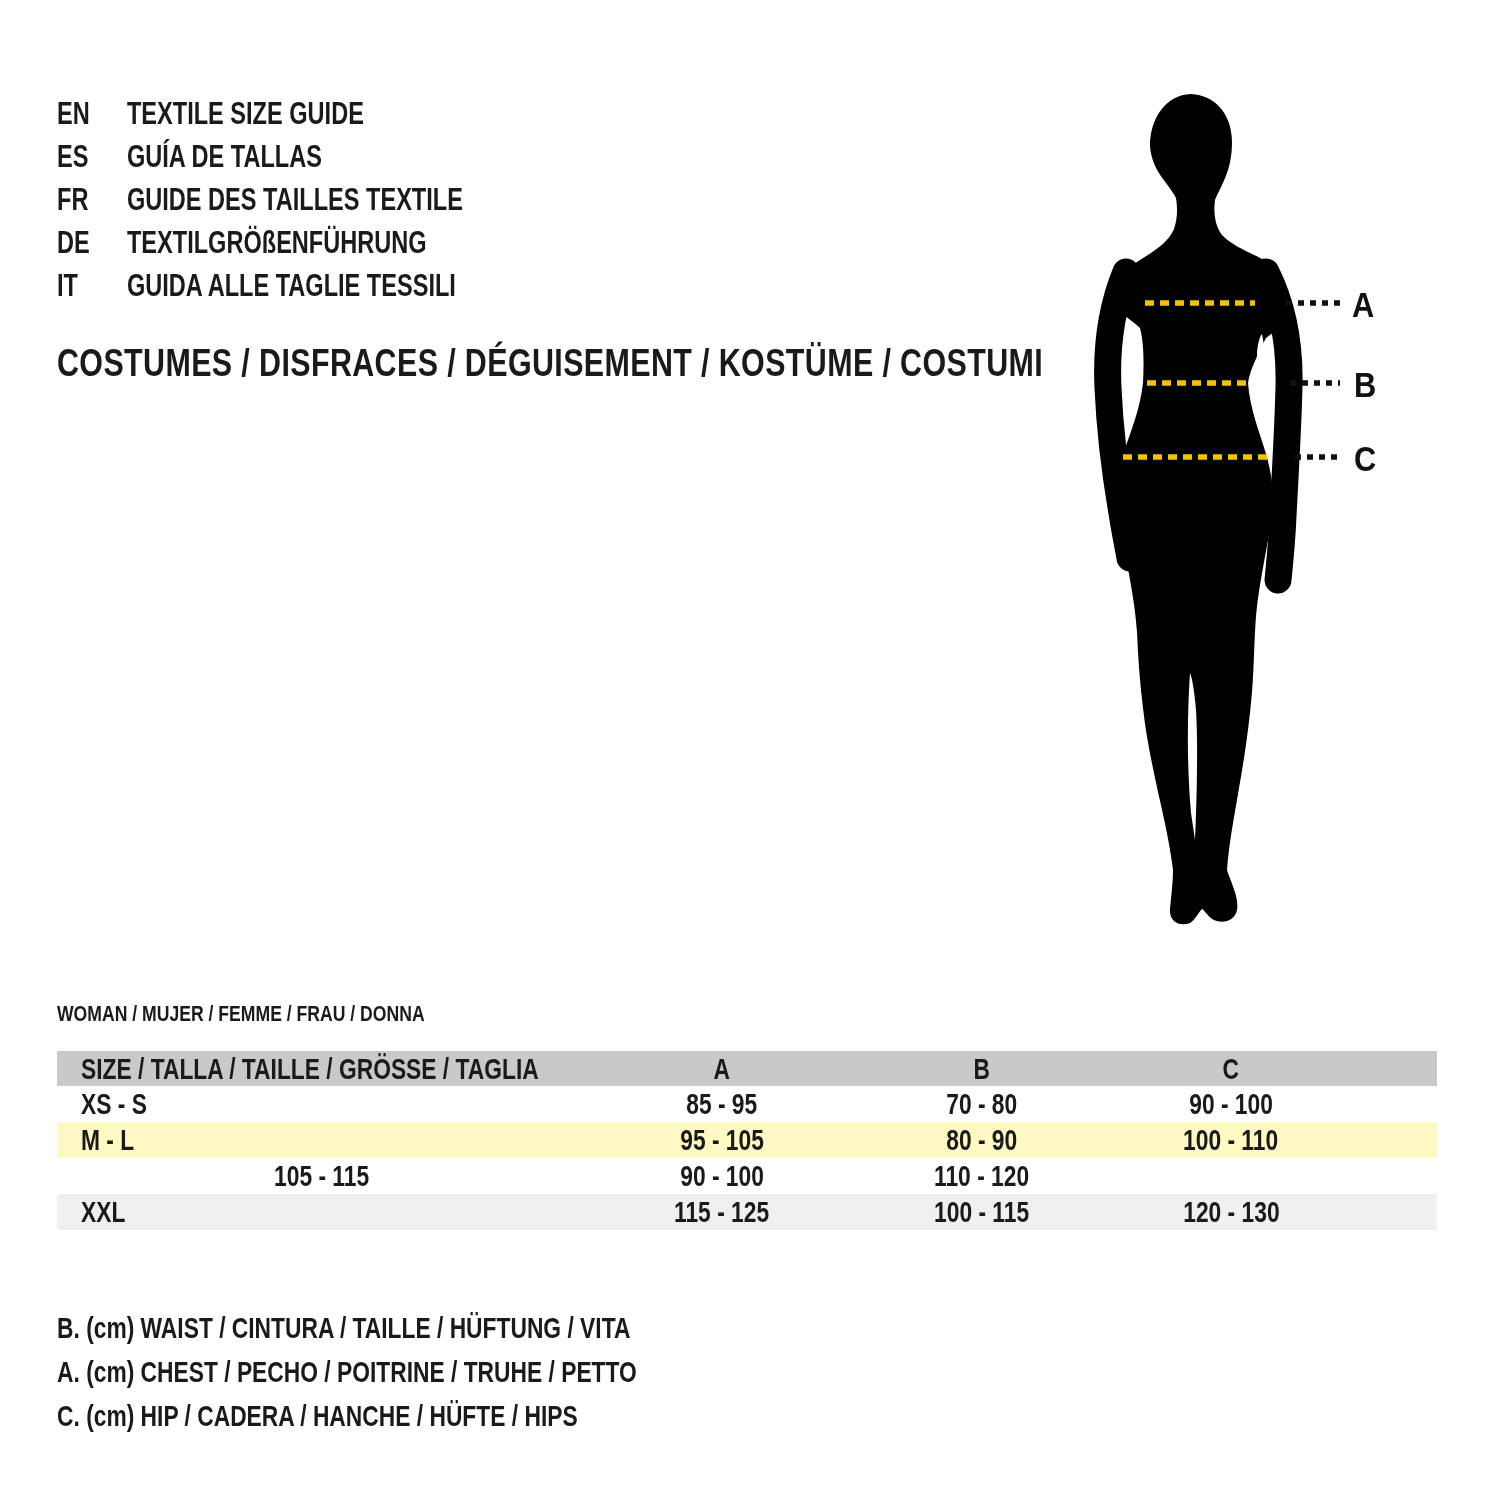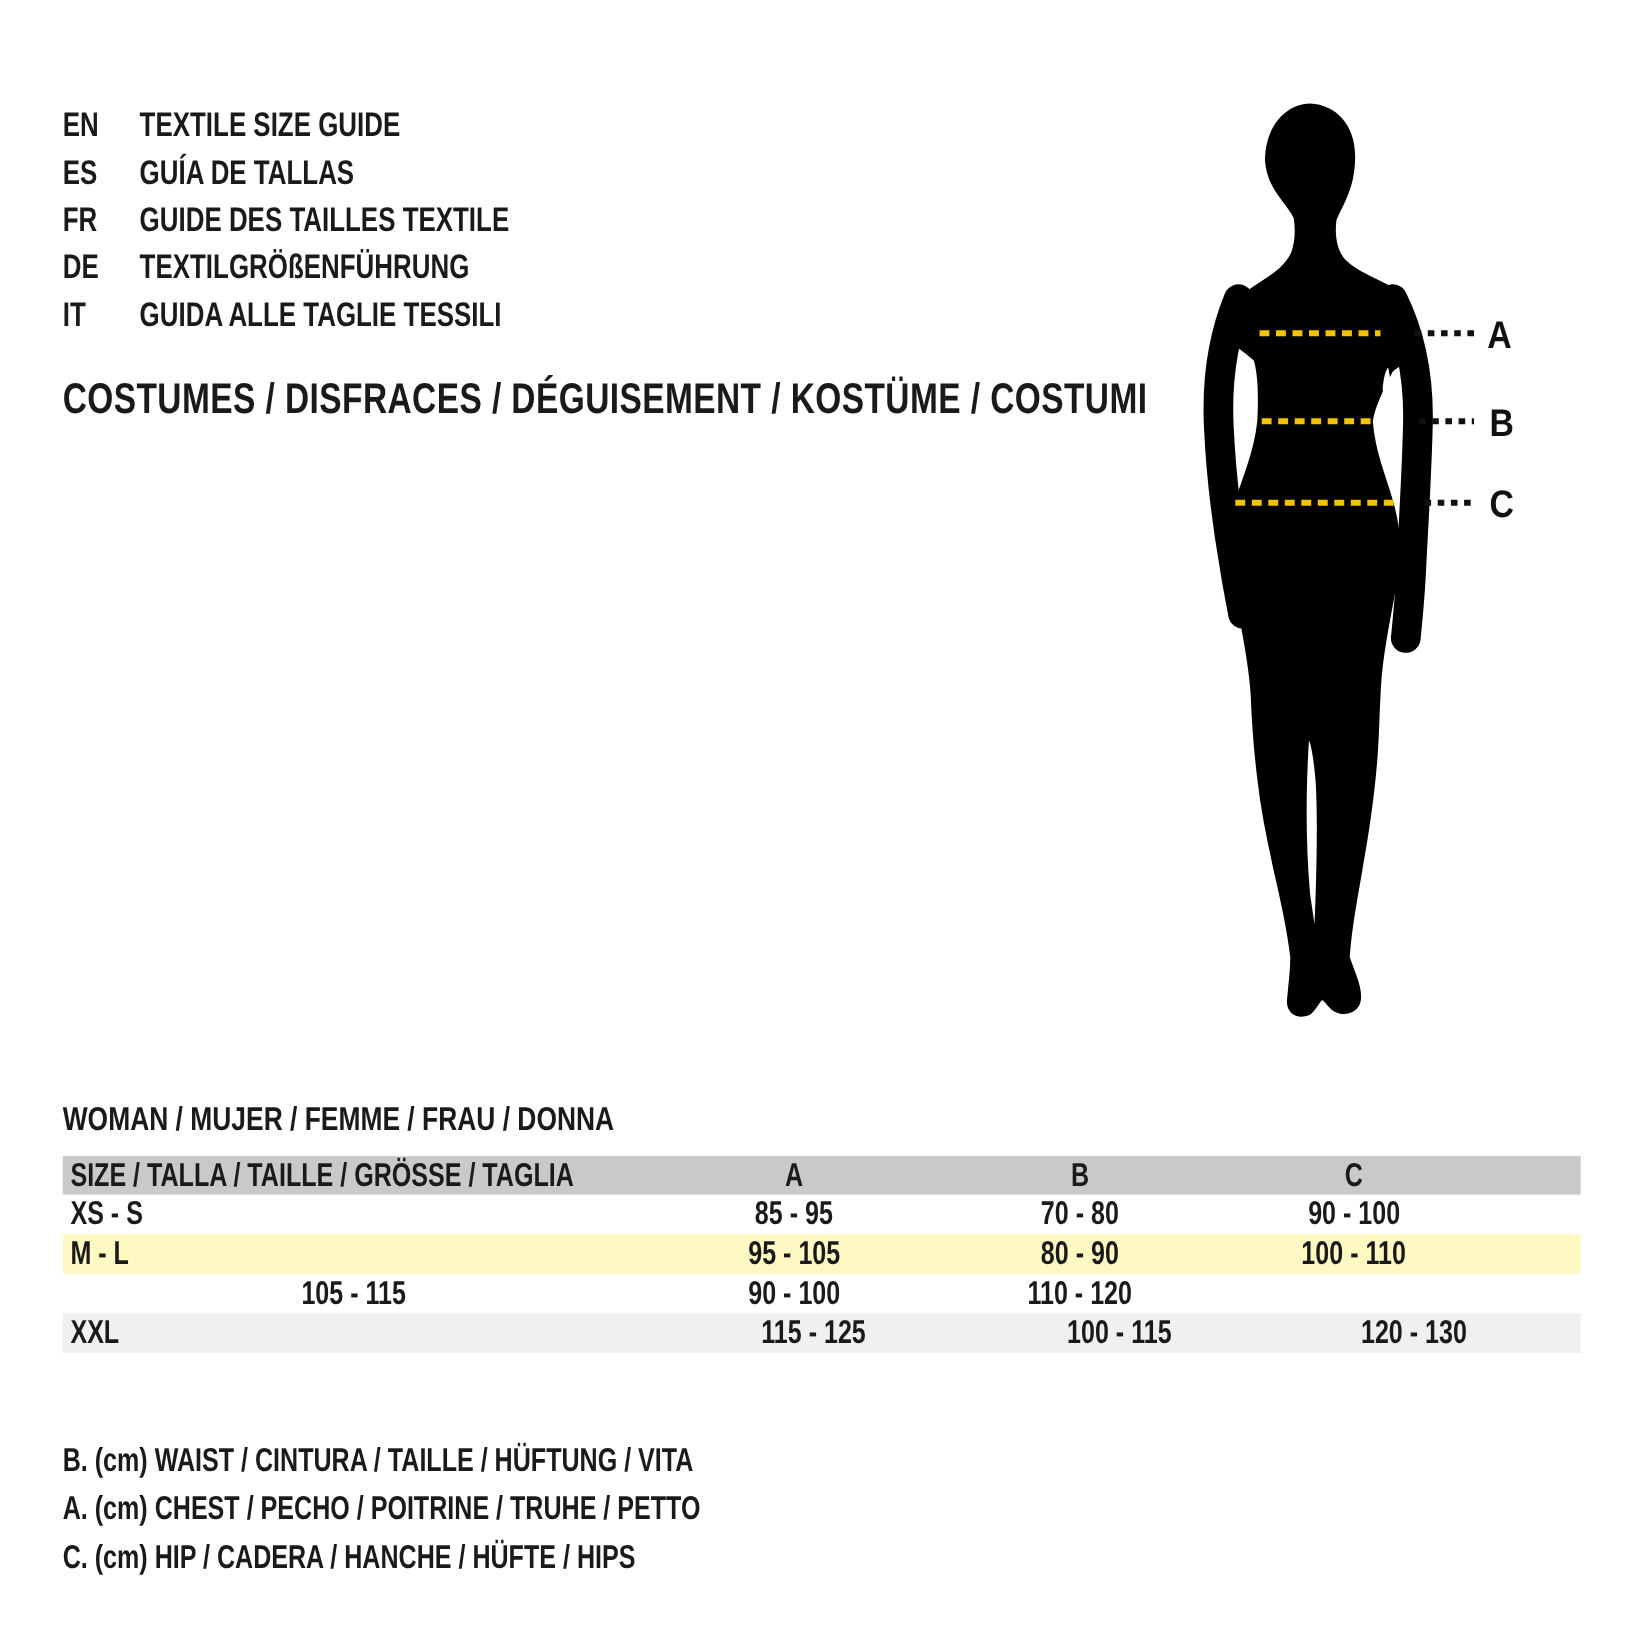--- a/index.html
+++ b/index.html
@@ -28,31 +28,31 @@
   .marker-label {
     position:absolute; font-size:35px; font-weight:700; line-height:1;
     transform:scaleX(0.88); transform-origin:0 0; color:#111;
   }
   .marker-a { left:1352px; top:277px; }
   .marker-b { left:1354px; top:357px; }
   .marker-c { left:1354px; top:431px; }
 
   
   .section-title {
-    position:absolute; left:57px; top:991px; font-size:30px; font-weight:700;
+    position:absolute; left:57px; top:991px; font-size:22px; font-weight:700;
     transform-origin:0 0; white-space:nowrap;
   }
   .section-title .cond { transform:scaleX(0.80); }
 
   
   .size-table { position:absolute; left:57px; top:1041px; width:1380px; font-size:30px; font-weight:700; }
   .t-row { display:grid; grid-template-columns:530px 270px 250px 248px 82px; align-items:center; }
   .t-head { height:35px; }
   .t-data { height:36px; }
-  .cell-size { text-align:left; padding-left:7px; }
+  .cell-size { text-align:left; padding-left:24px; }
   .cell-val  { text-align:center; }
 
   
   .legend { position:absolute; left:57px; top:1296px; }
   .legend-row { height:44px; display:flex; align-items:center; font-size:30px; font-weight:700; }
 </style>
 </head>
 <body>
 
 <div class="page">
@@ -153,21 +153,21 @@
       <div class="cell-val"><span class="cond-c">80 - 90</span></div>
       <div class="cell-val"><span class="cond-c">100 - 110</span></div>
       <div></div>
     </div>
     <div class="t-row t-data">
       <div class="cell-val"><span class="cond-c">105 - 115</span></div>
       <div class="cell-val"><span class="cond-c">90 - 100</span></div>
       <div class="cell-val"><span class="cond-c">110 - 120</span></div>
       <div></div>
     </div>
-    <div class="t-row t-data" style="background-color: rgb(240, 240, 240); gap: 18px;">
+    <div class="t-row t-data" style="background-color: rgb(240, 240, 240);">
       <div class="cell-size"><span class="cond">XXL</span></div>
       <div class="cell-val"><span class="cond-c">115 - 125</span></div>
       <div class="cell-val"><span class="cond-c">100 - 115</span></div>
       <div class="cell-val"><span class="cond-c">120 - 130</span></div>
       <div></div>
     </div>
   </div>
 
   <div class="legend">
     <div class="legend-row">

